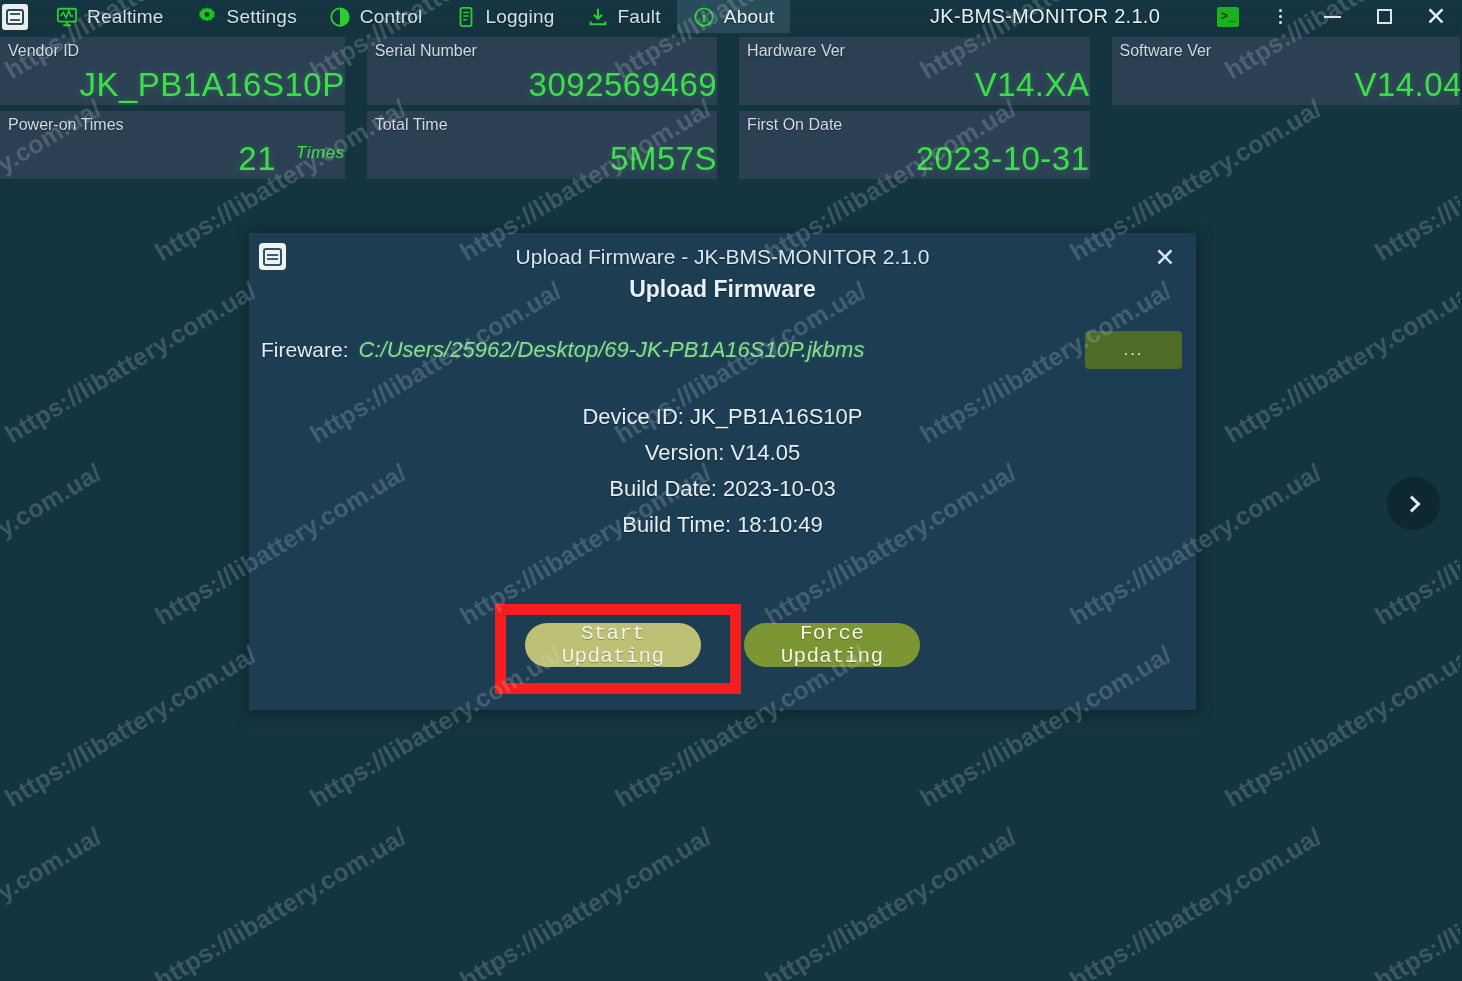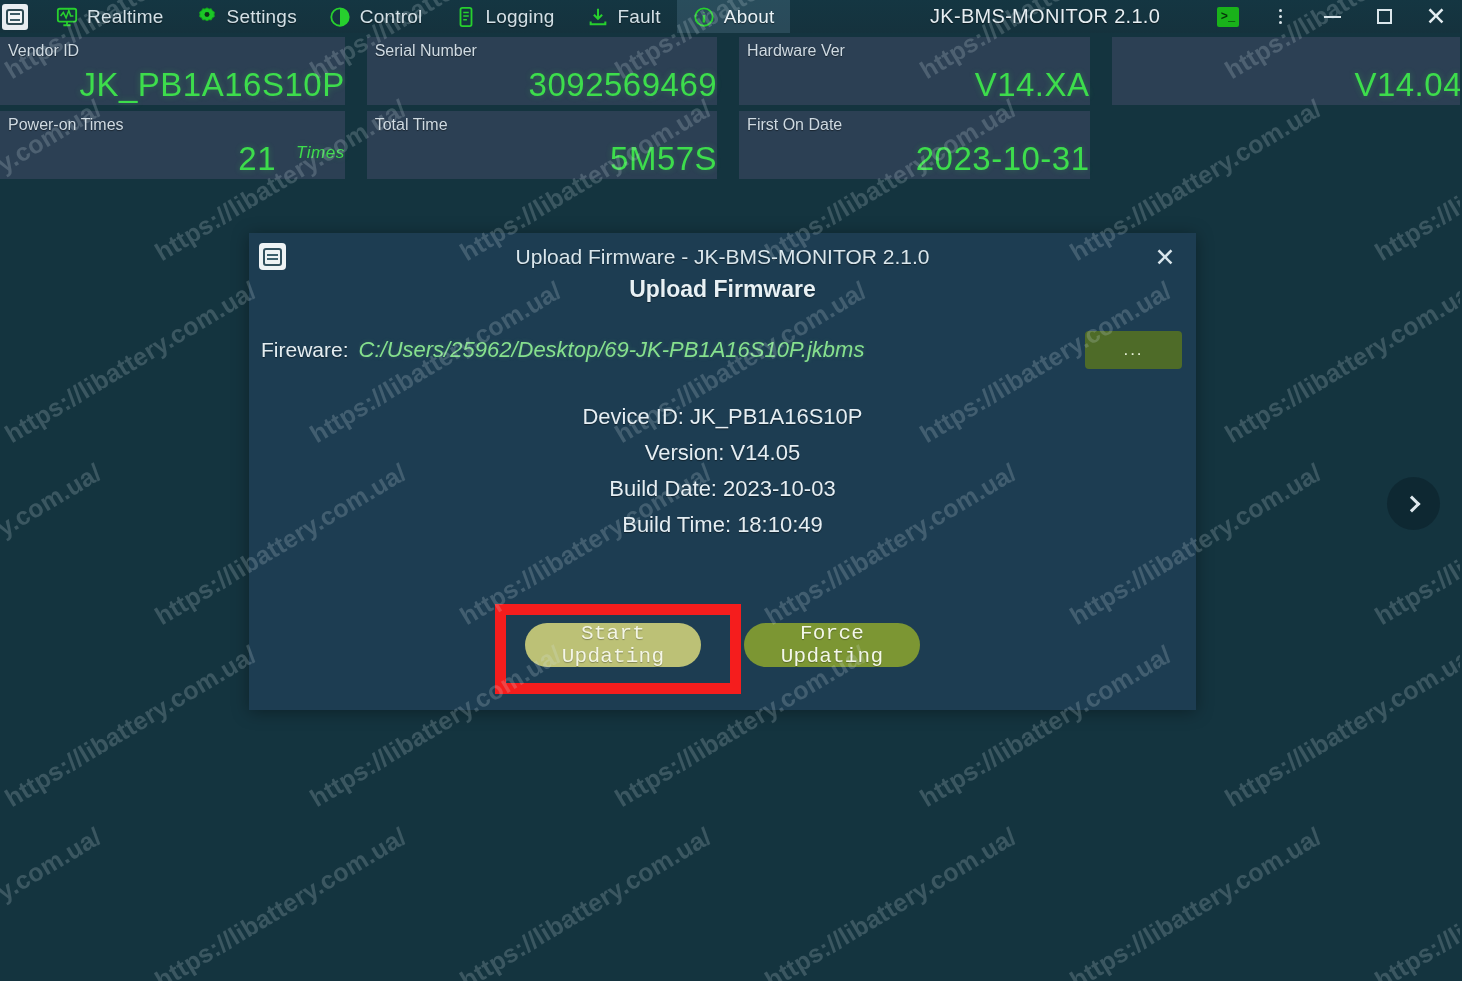--- a/index.html
+++ b/index.html
@@ -430,20 +430,21 @@
       </div>
       <div class="card" style="width:364px">
         <div class="c-label">Serial Number</div>
         <div class="c-value">3092569469</div>
       </div>
       <div class="card" style="width:364px">
         <div class="c-label">Hardware Ver</div>
         <div class="c-value">V14.XA</div>
       </div>
       <div class="card" style="width:364px">
+        <div class="c-label">Software Ver</div>
         <div class="c-value">V14.04</div>
       </div>
     </div>
 
     <div class="card-row">
       <div class="card" style="width:358px">
         <div class="c-label">Power-on Times</div>
         <div class="c-value"><span>21</span><span class="unit">Times</span></div>
       </div>
       <div class="card" style="width:364px">

